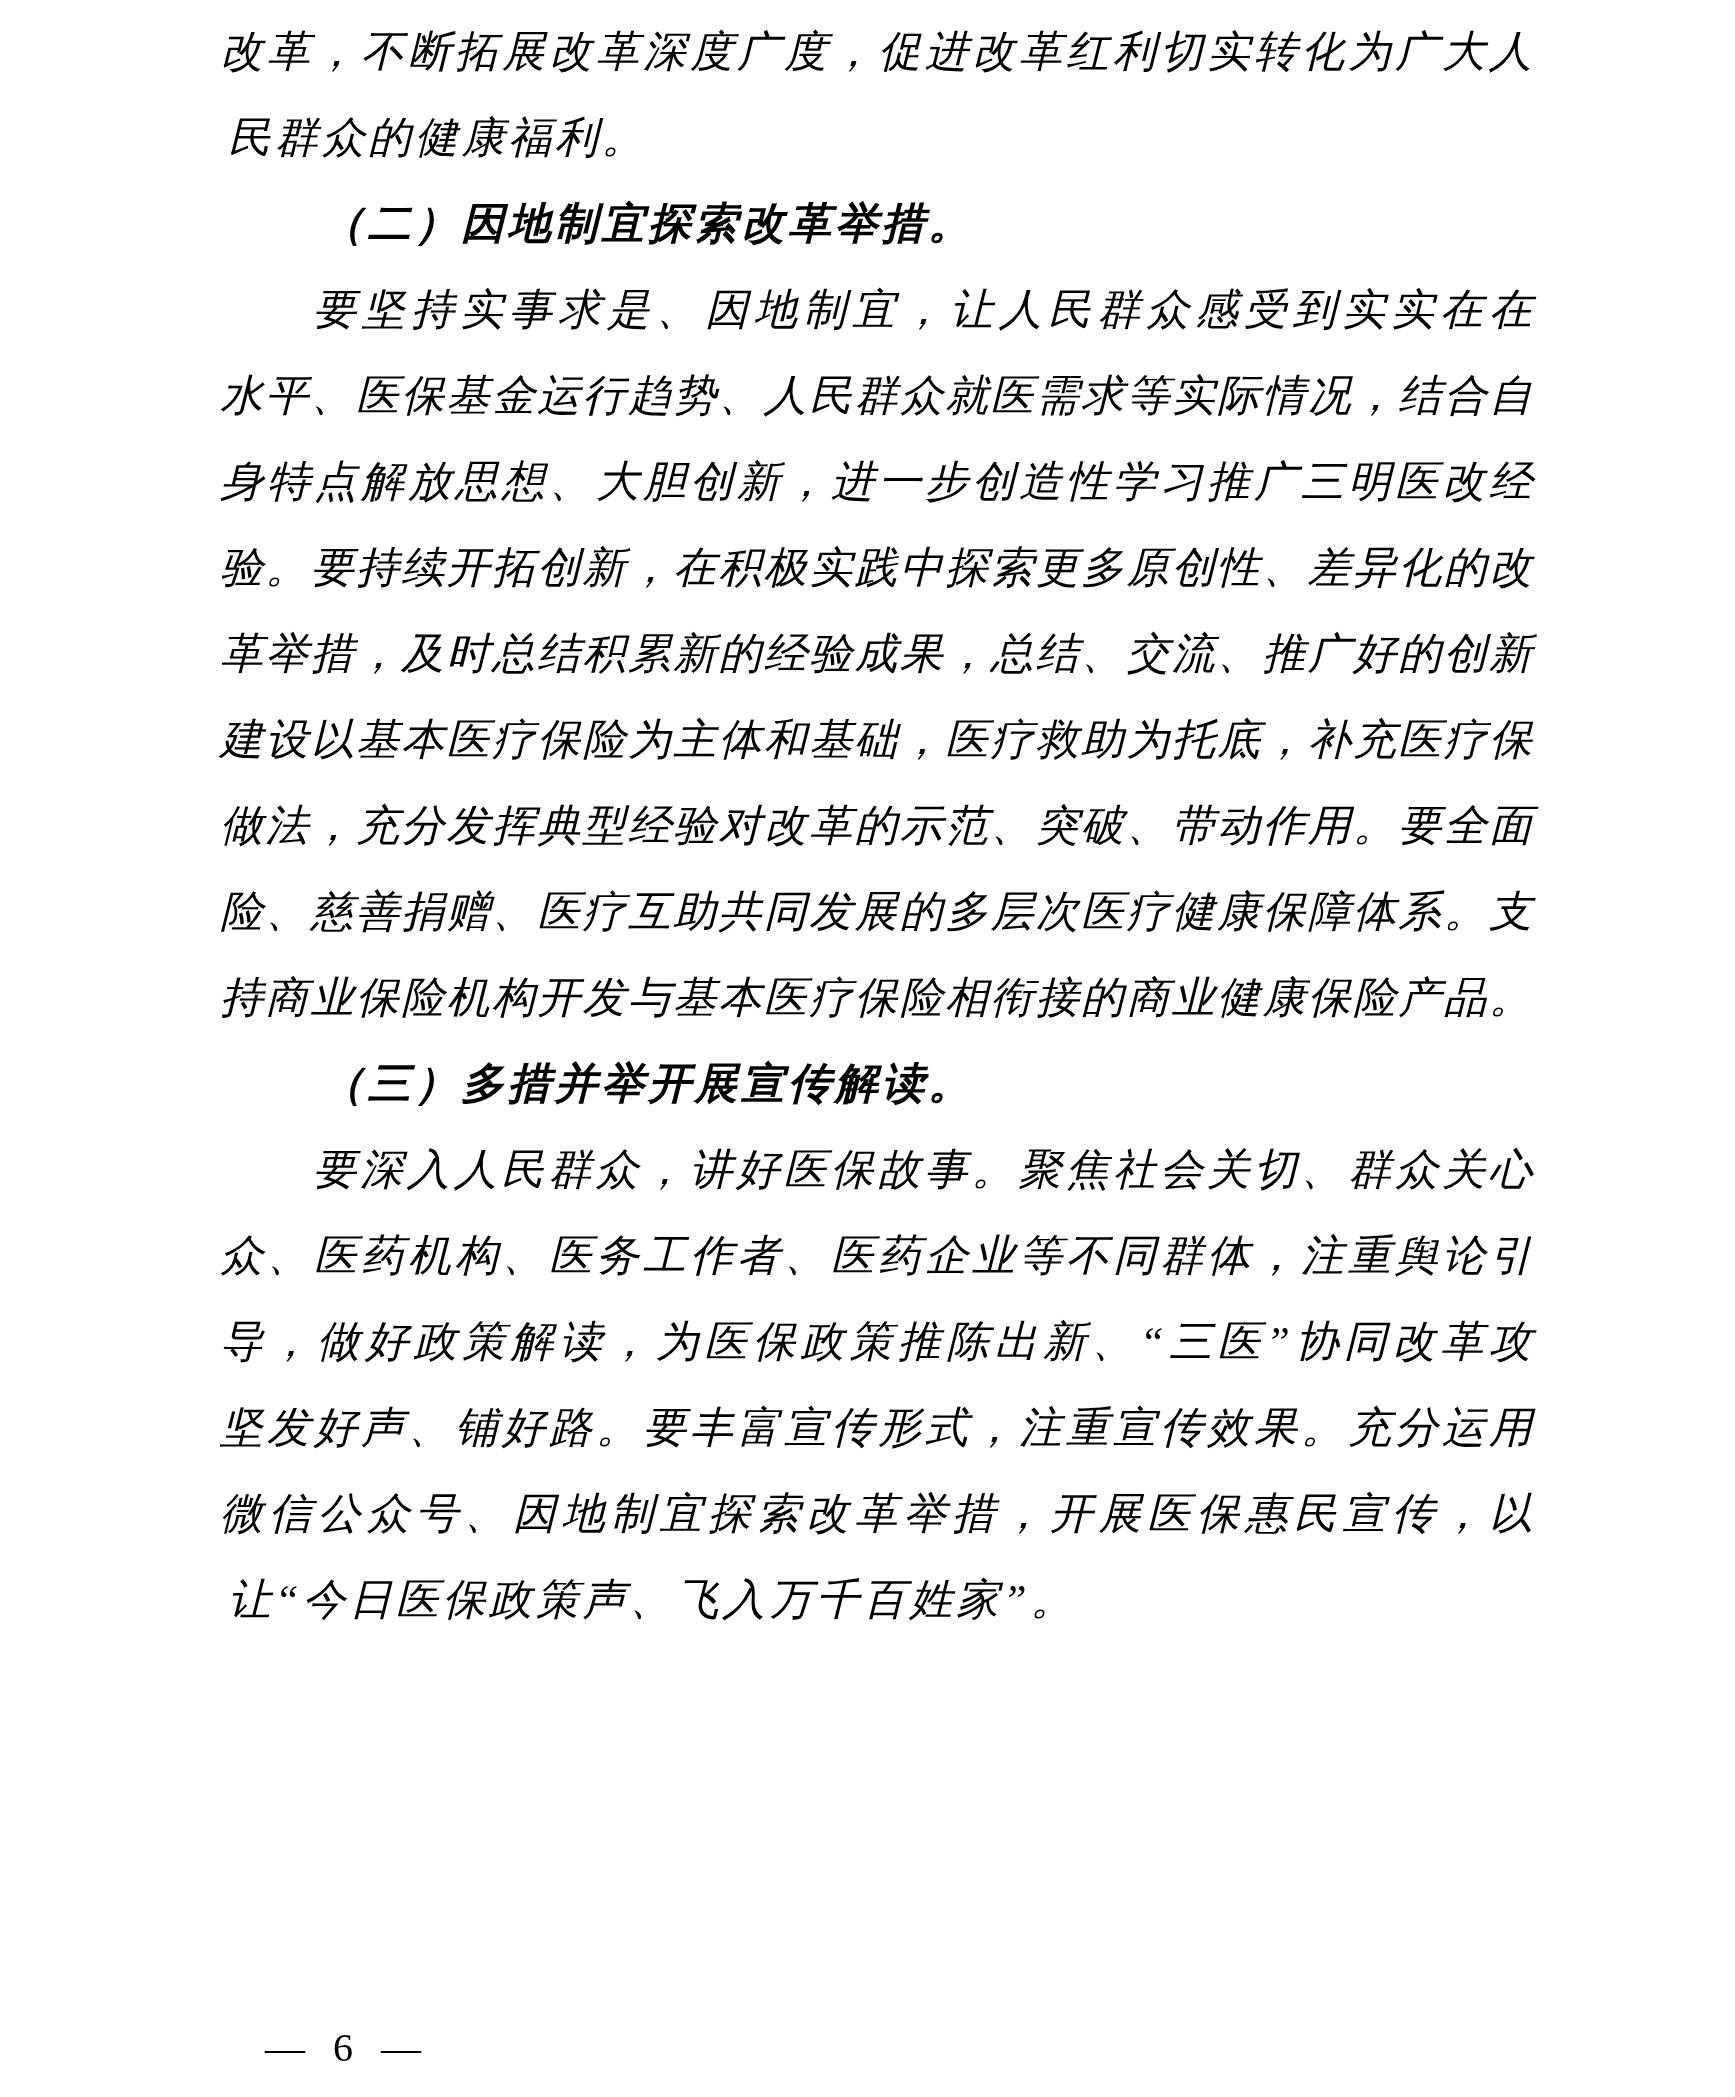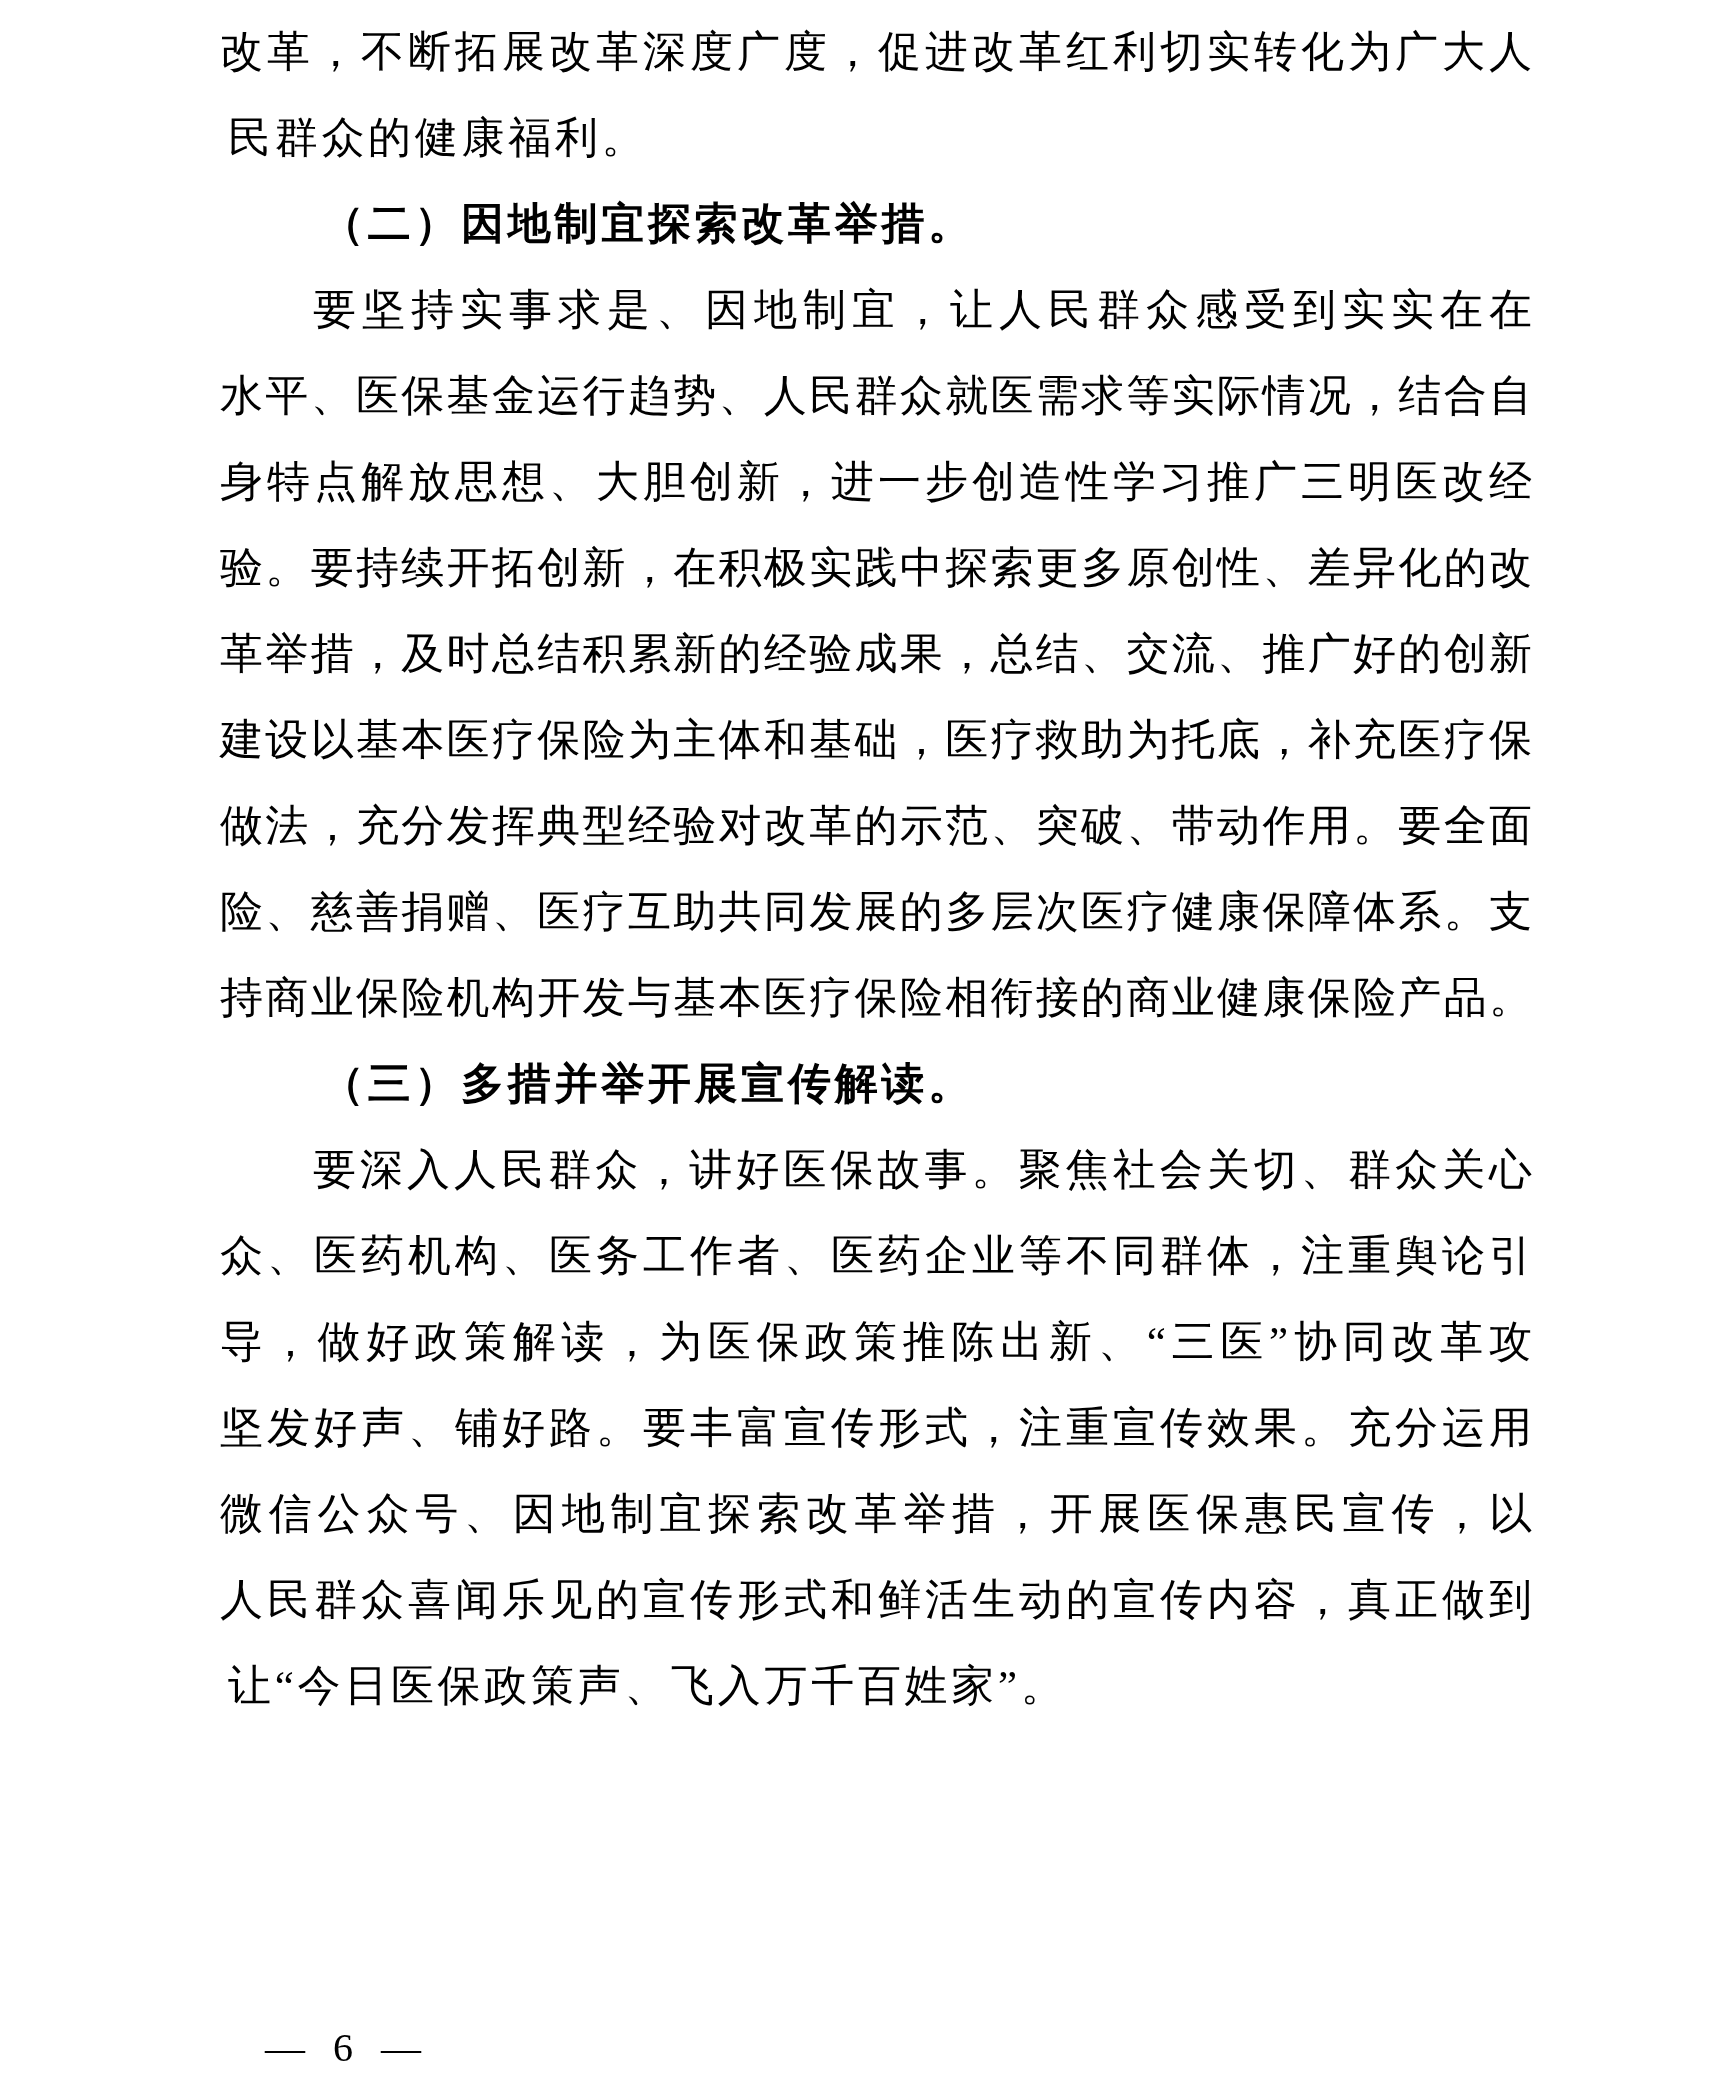--- a/index.html
+++ b/index.html
@@ -19,20 +19,21 @@
   .doc-body {
     position: absolute;
     left: 220px;
     top: 9.4px;
     width: 1312px;
     font-size: 43px;
     line-height: 86px;
   }
   .line {
     width: 100%;
+    font-style: italic;
   }
   
   .line.fill {
     text-align: justify;
     text-align-last: justify;
   }
   
   .line.plain {
     text-align: left;
     letter-spacing: 3.7px;
@@ -72,21 +73,20 @@
       <div class="line fill">建设以基本医疗保险为主体和基础，医疗救助为托底，补充医疗保</div>
       <div class="line fill">做法，充分发挥典型经验对改革的示范、突破、带动作用。要全面</div>
       <div class="line fill">险、慈善捐赠、医疗互助共同发展的多层次医疗健康保障体系。支</div>
       <div class="line fill">持商业保险机构开发与基本医疗保险相衔接的商业健康保险产品。</div>
       <div class="line plain heading indent">（三）多措并举开展宣传解读。</div>
       <div class="line fill indent">要深入人民群众，讲好医保故事。聚焦社会关切、群众关心</div>
       <div class="line fill">众、医药机构、医务工作者、医药企业等不同群体，注重舆论引</div>
       <div class="line fill">导，做好政策解读，为医保政策推陈出新、“三医”协同改革攻</div>
       <div class="line fill">坚发好声、铺好路。要丰富宣传形式，注重宣传效果。充分运用</div>
       <div class="line fill">微信公众号、因地制宜探索改革举措，开展医保惠民宣传，以</div>
-      <div class="line fill">人民群众喜闻乐见的宣传形式和鲜活生动的宣传内容，真正做到</div>
       <div class="line plain">让“今日医保政策声、飞入万千百姓家”。</div>
     </div>
   <div class="footer">
     <span>—</span>
     <span>6</span>
     <span>—</span>
   </div>
 </div>
 
 

